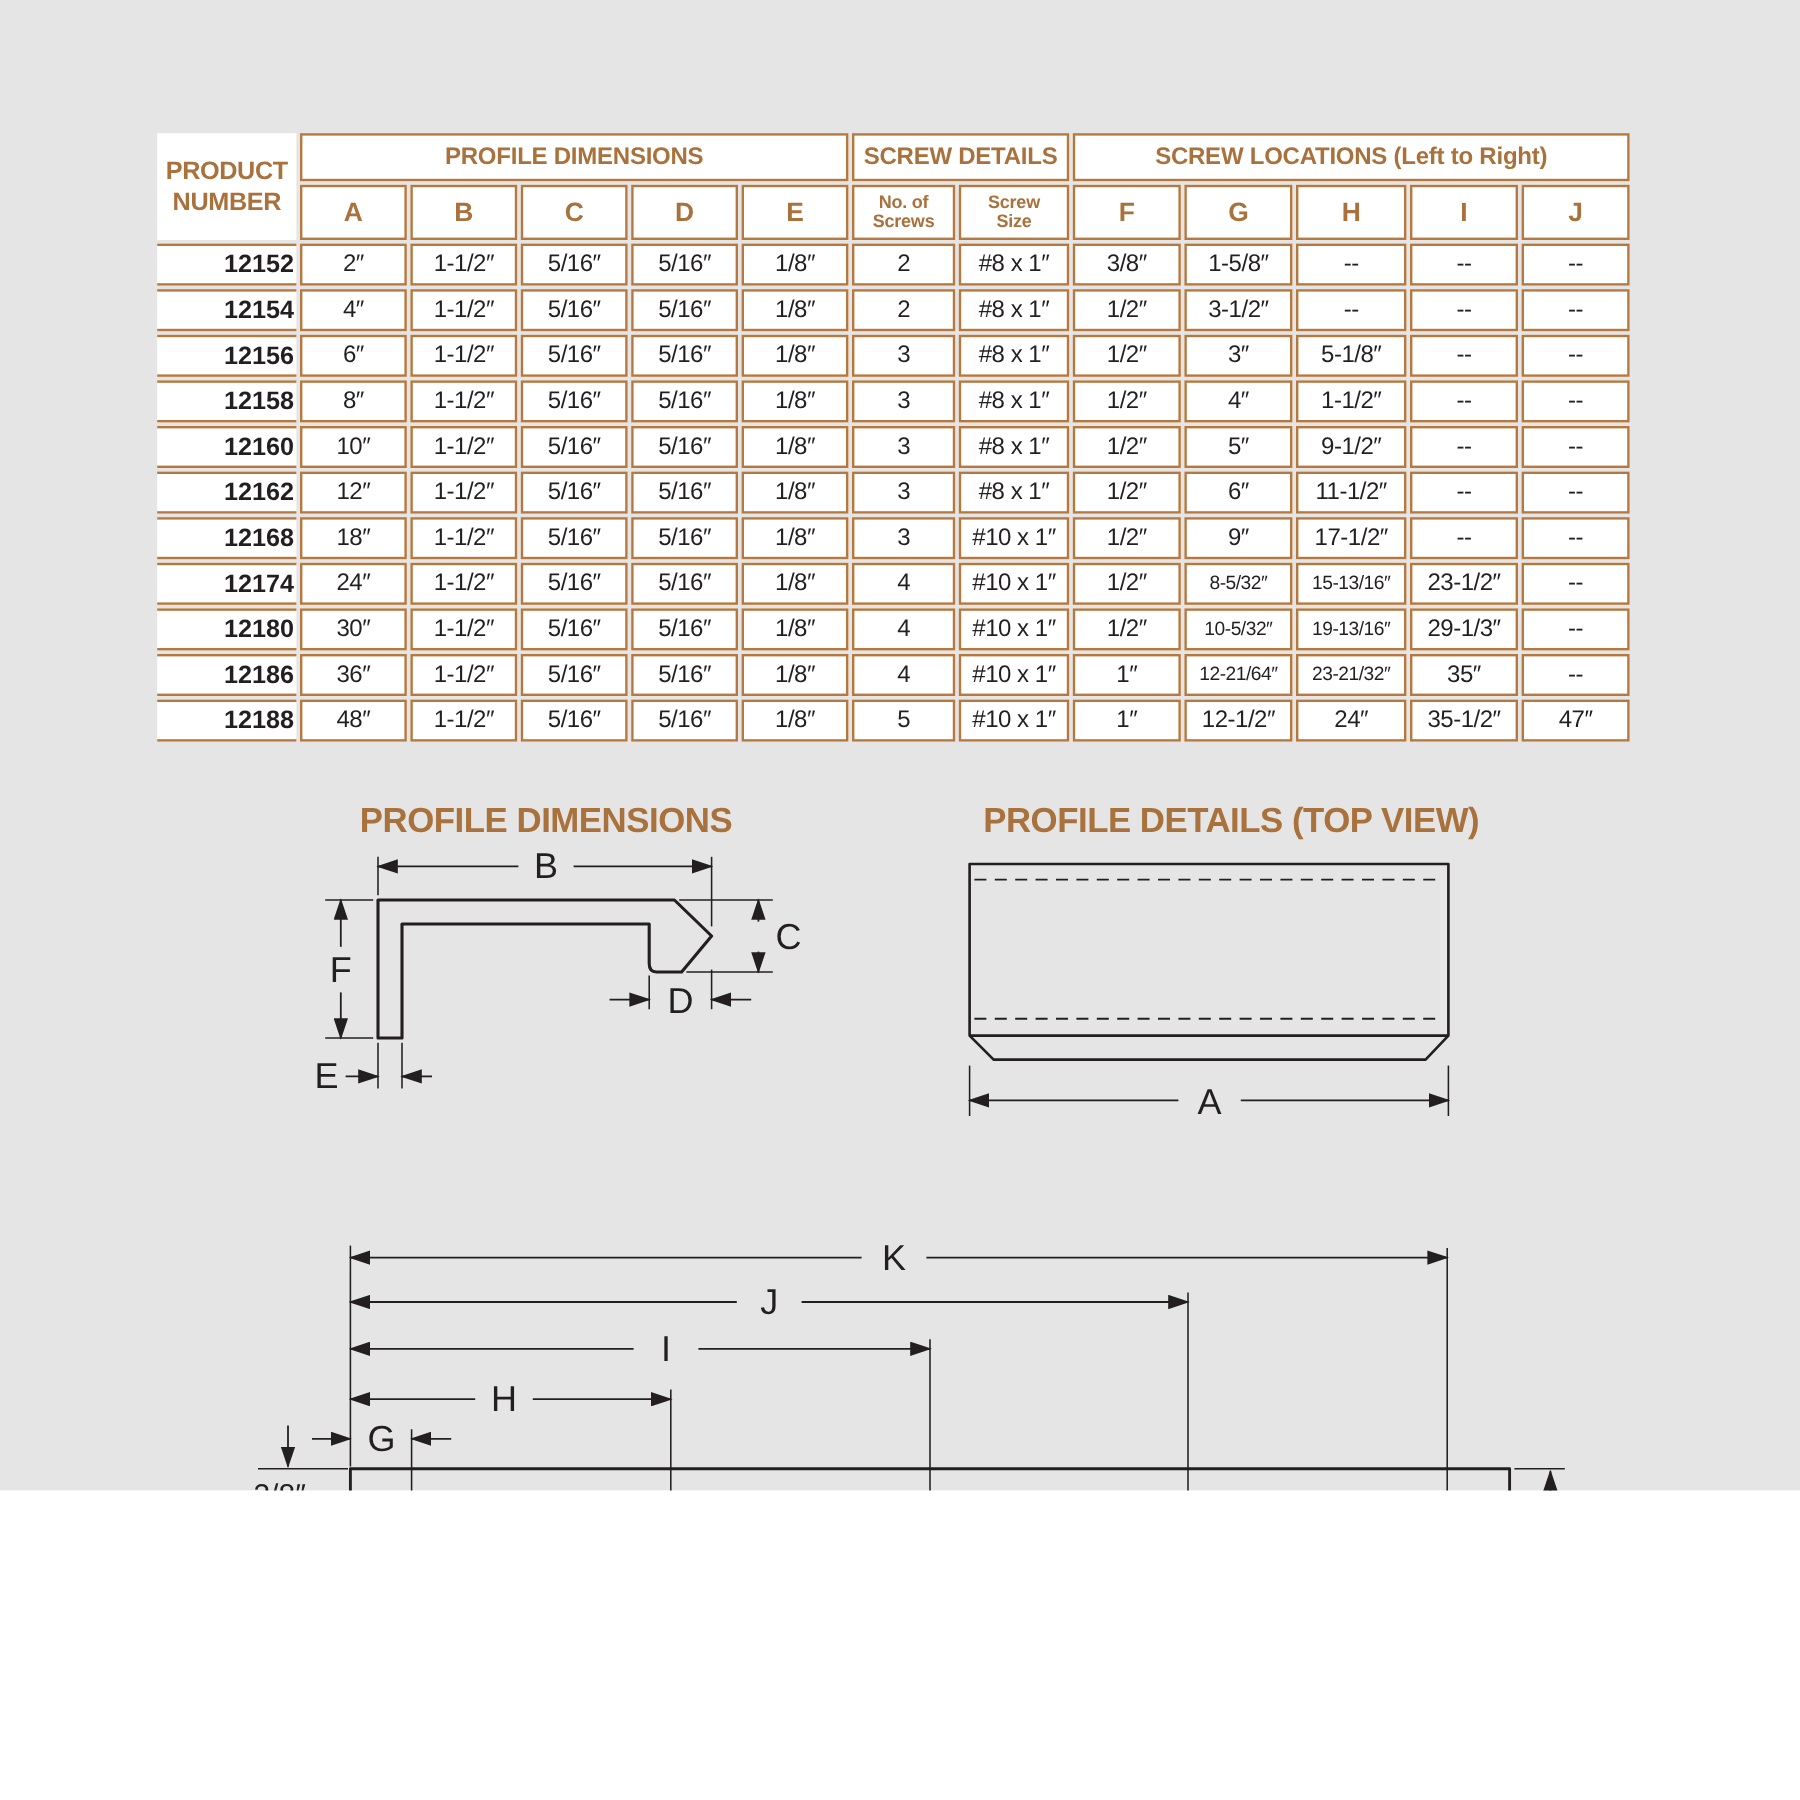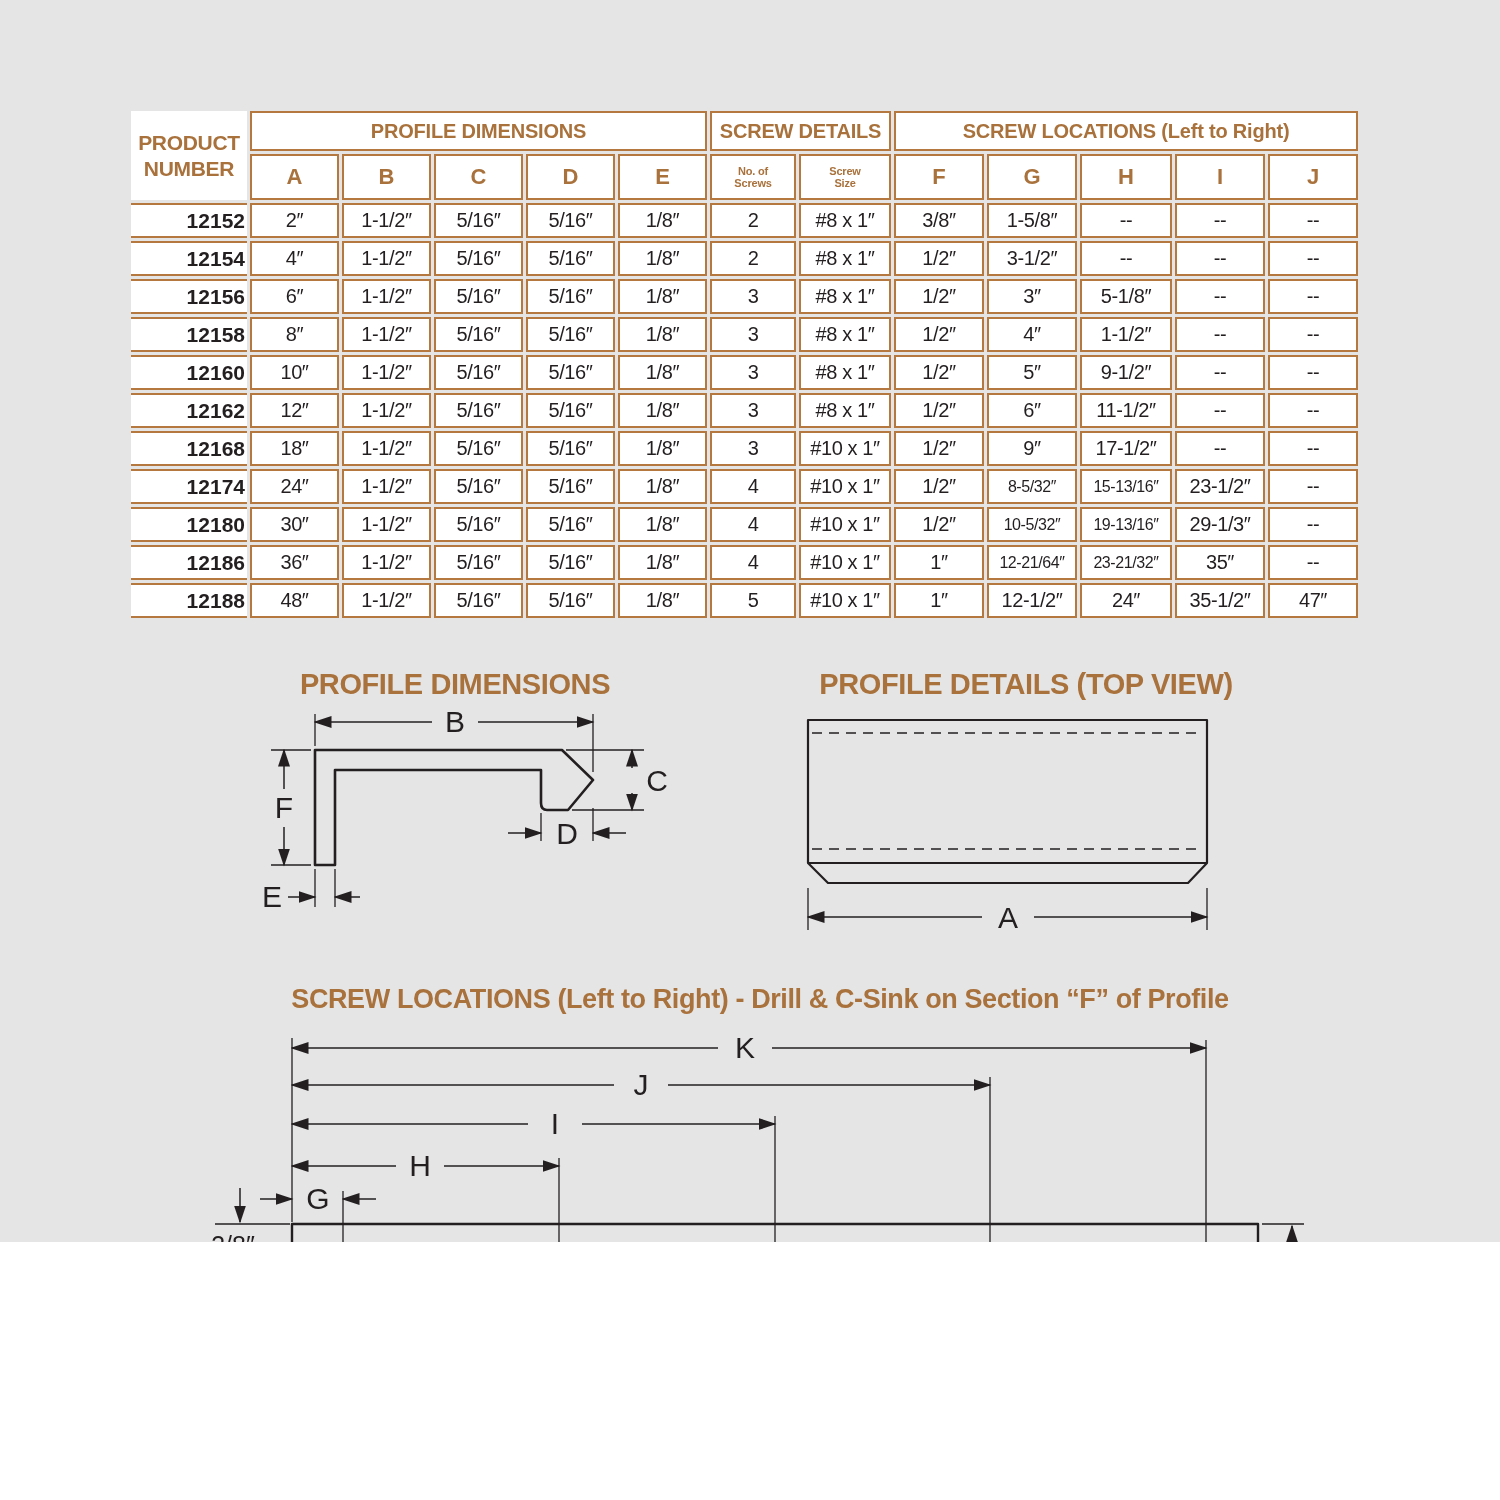--- a/index.html
+++ b/index.html
@@ -7,21 +7,21 @@
   #canvas{position:relative;width:1500px;height:1242px;background:#e5e5e5;overflow:hidden;}
 
   
   table.spec{position:absolute;left:128px;top:108px;border-collapse:separate;border-spacing:3px;table-layout:fixed;}
   .spec th,.spec td{border:2px solid var(--border);background:#fff;text-align:center;vertical-align:middle;
                     padding:0 2px;box-sizing:border-box;overflow:hidden;}
   .spec thead th{color:var(--accent);font-weight:bold;}
   .spec th.prodhead{border:none;font-size:21px;line-height:1.2;white-space:pre-line;letter-spacing:-0.3px;}
   .spec th.group{font-size:20px;height:40px;letter-spacing:-0.2px;}
   .spec th.colhead{font-size:22px;height:46px;}
-  .spec th.colhead.small{font-size:11px;line-height:1.1;white-space:pre-line;letter-spacing:-0.2px;}
+  .spec th.colhead.small{font-size:15px;line-height:1.1;white-space:pre-line;letter-spacing:-0.2px;}
   .spec tbody th.prod{border-left:none;border-right:none;font-weight:bold;font-size:21px;color:var(--line);text-align:right;}
   .spec tbody td{font-size:20px;height:35px;letter-spacing:-0.4px;}
   .spec tbody td.frac{font-size:16px;letter-spacing:-0.4px;}
 
   
   .dtitle{position:absolute;text-align:center;font-weight:bold;color:var(--accent);
           font-size:29px;letter-spacing:-0.4px;white-space:nowrap;}
 
   
   svg{position:absolute;overflow:visible;}
@@ -316,21 +316,20 @@
     <polyline class="outline" style="stroke-width:2.2" points="808,863 828,883 1188,883 1207,863"></polyline>
     <g>
       <line class="thin" x1="808" y1="888" x2="808" y2="930"></line>
       <line class="thin" x1="1207" y1="888" x2="1207" y2="930"></line>
       <line class="dline" x1="982" y1="917" x2="808" y2="917" marker-end="url(#arr2)"></line>
       <line class="dline" x1="1034" y1="917" x2="1207" y2="917" marker-end="url(#arr2)"></line>
       <text x="1008" y="928" text-anchor="middle">A</text>
     </g>
   </svg>
 
-  <div class="dtitle" style="left:200px;top:984px;width:1120px;font-size:27px">SCREW LOCATIONS (Left to Right) - Drill &amp; C-Sink on Section “F” of Profile</div>
 
   <svg style="left:200px;top:1030px" width="1120" height="370" viewBox="200 1030 1120 370">
     <defs>
       <marker id="arr3" markerWidth="12" markerHeight="8" refX="11" refY="4" orient="auto">
         <polygon points="0,0 12,4 0,8" fill="#231F20"></polygon>
       </marker>
     </defs>
 
     <rect x="292" y="1224" width="966" height="103" class="outline" style="stroke-width:2.4"></rect>
 

